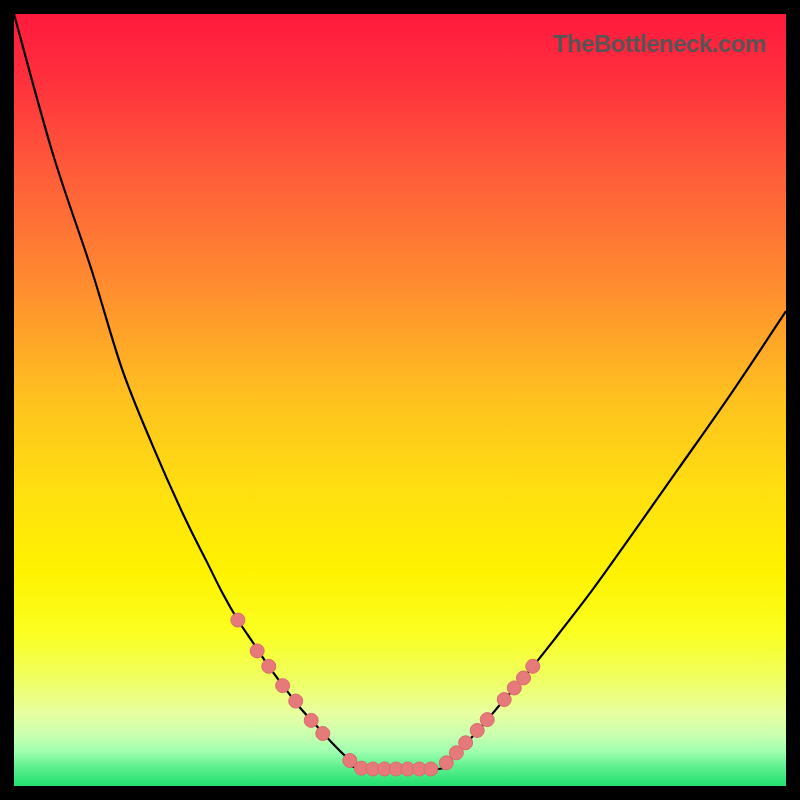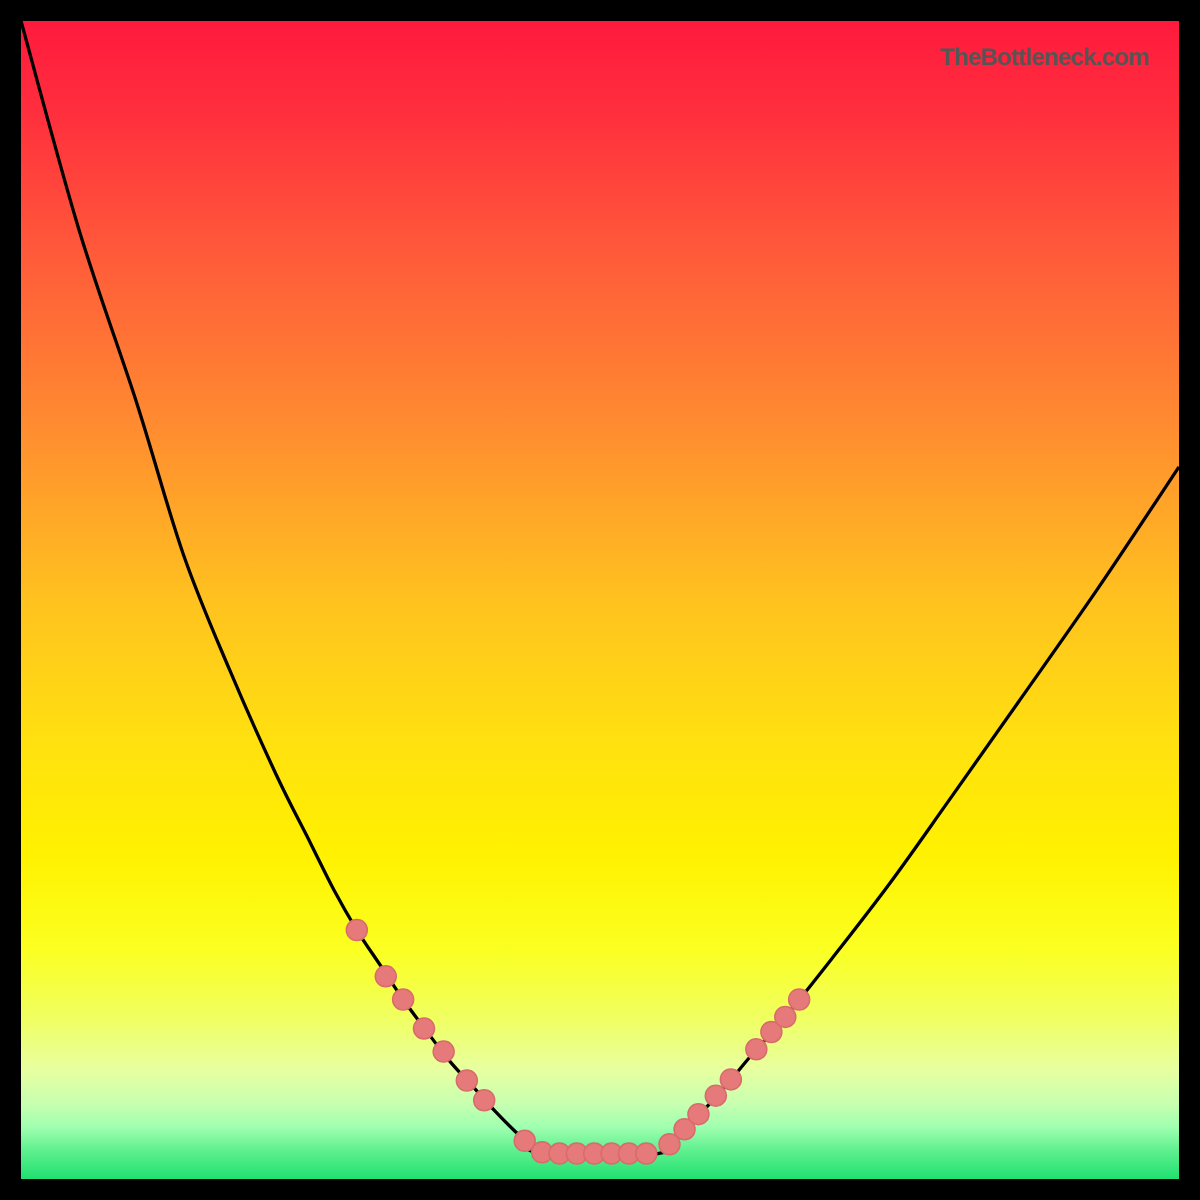--- a/index.html
+++ b/index.html
@@ -17,21 +17,21 @@
   .bg-gradient {
     position: absolute;
     left: 0; top: 0; width: 100%; height: 100%;
   }
   
   .watermark {
     position: absolute;
     top: 16px;
     right: 20px;
     font-family: Arial, sans-serif;
-    font-size: 16px;
+    font-size: 24px;
     font-weight: bold;
     color: #555;
     letter-spacing: -0.5px;
   }
   
   .curve-svg {
     position: absolute;
     left: 0; top: 0; width: 100%; height: 100%;
     overflow: visible;
   }

